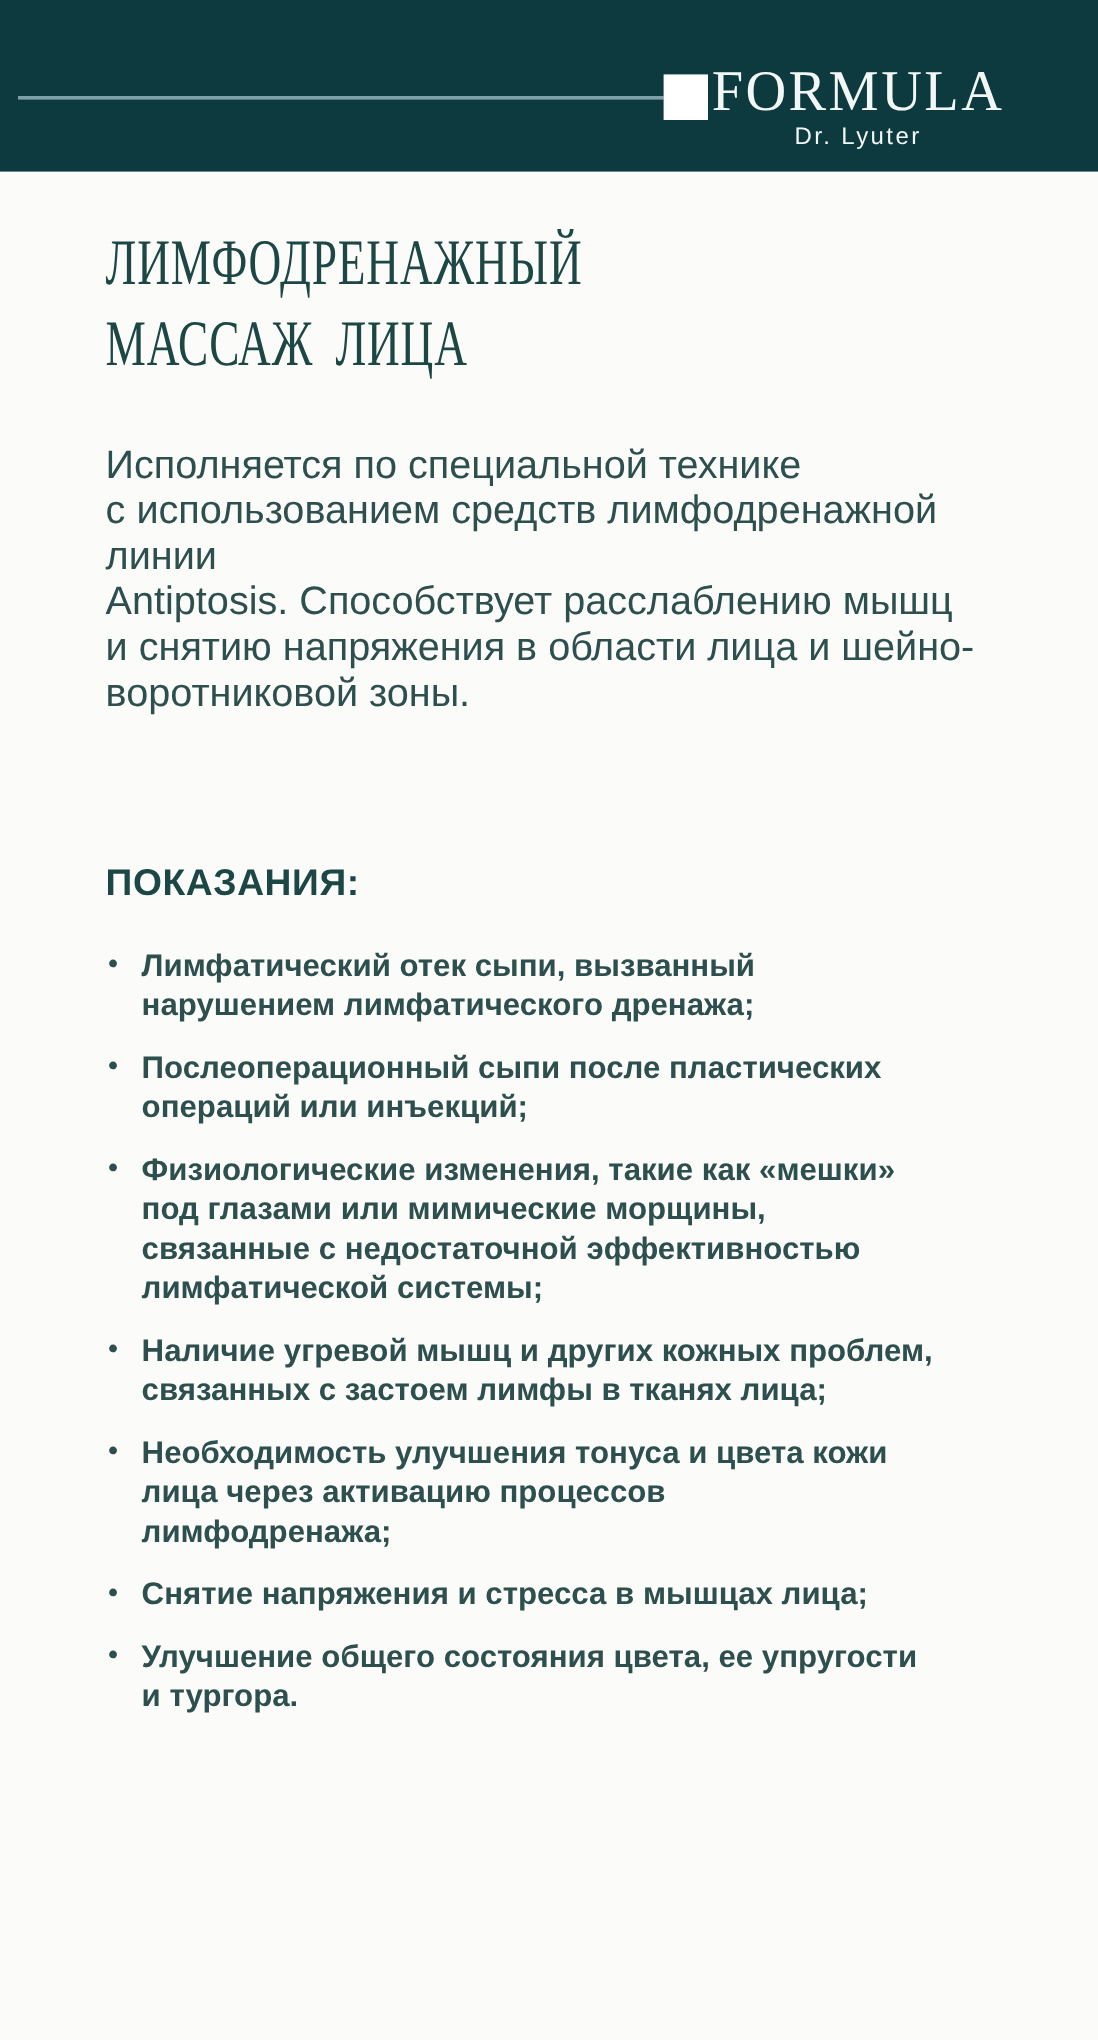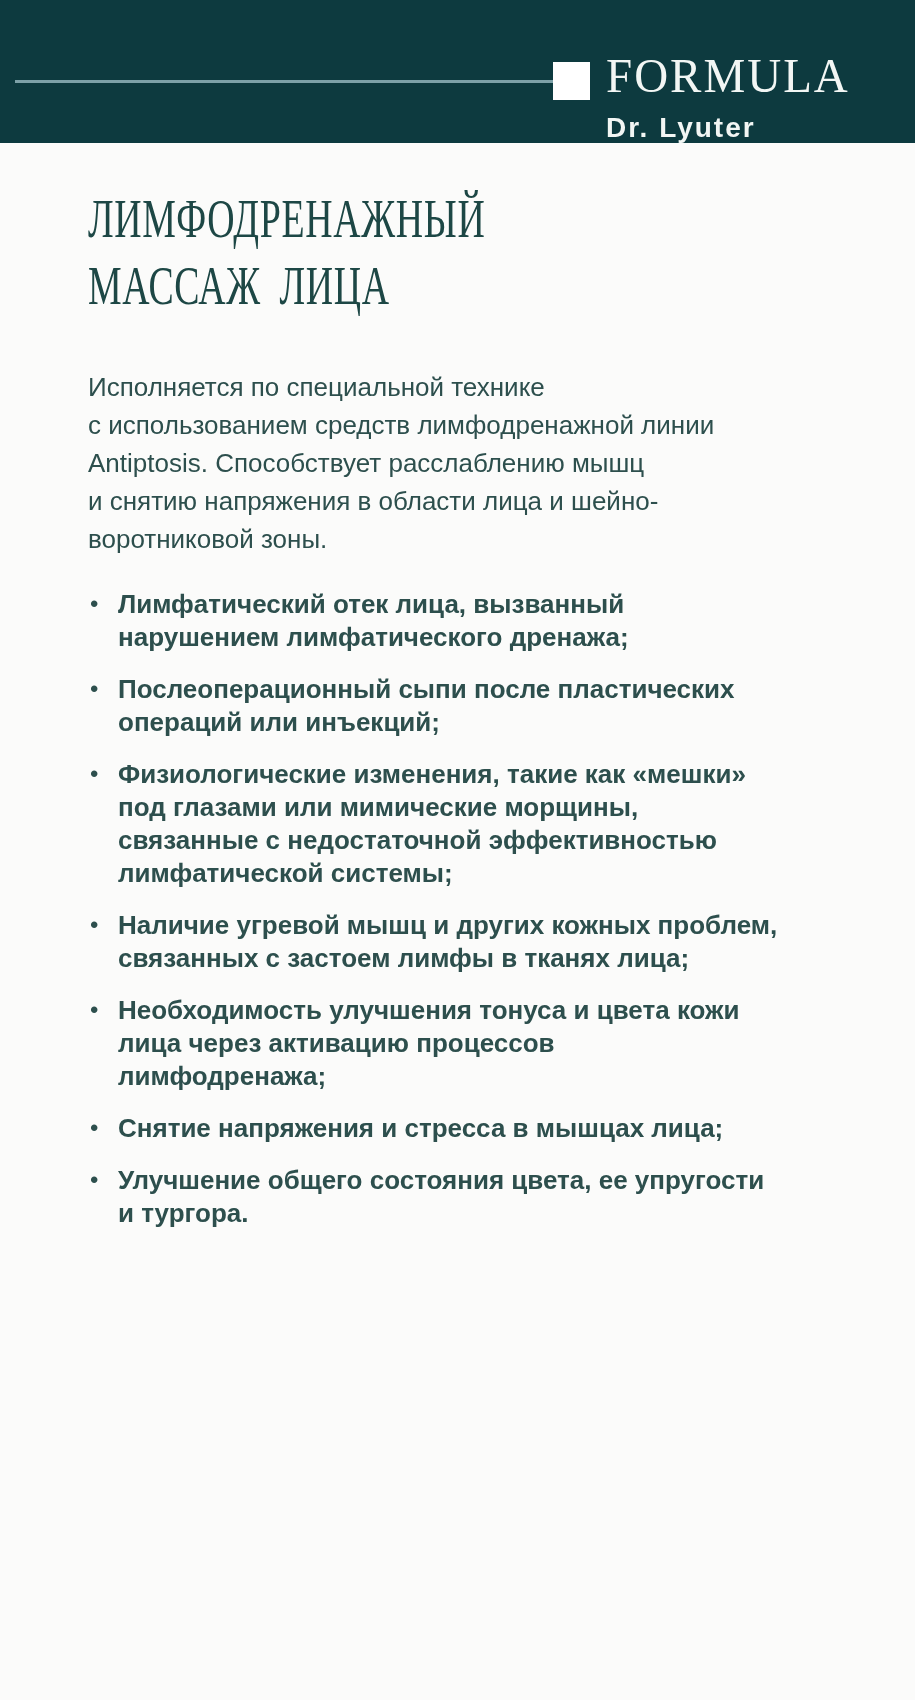--- a/index.html
+++ b/index.html
@@ -39,40 +39,39 @@
   .band-square{
     position:absolute;
     left:553px;
     top:62px;
     width:37px;
     height:38px;
     background:#ffffff;
   }
   .logo{
     position:absolute;
-    left:606px;
+    left:581px;
     top:52px;
     width:268px;
-    text-align:left;
+    text-align:center;
     color:var(--logo-text);
   }
   .logo-name{
     font-family:"Liberation Serif", serif;
     font-weight:400;
     font-size:47px;
     line-height:48px;
     letter-spacing:2px;
     transform:scaleY(1.02);
   }
   .logo-sub{
-    font-size:28px;
+    font-size:20px;
     line-height:24px;
     letter-spacing:2px;
-    margin-top:16px;
-    font-weight:bold;
+    margin-top:2px;
   }
 
   
   main{
     padding:0 45px 0 88px;
   }
   h1.page-title{
     margin-top:43px;
     font-family:"Liberation Serif", serif;
     font-weight:400;
@@ -80,21 +79,21 @@
     line-height:67px;
     letter-spacing:1px;
     word-spacing:12px;
     color:var(--title);
     white-space:pre-line;
     transform:scaleX(0.70);
     transform-origin:left top;
   }
   p.intro{
     margin-top:48px;
-    font-size:26px;
+    font-size:33px;
     line-height:38px;
     white-space:pre-line;
   }
   h2.indications-heading{
     margin-top:118px;
     font-size:31px;
     line-height:44px;
     font-weight:700;
     letter-spacing:0.5px;
     color:var(--title);
@@ -134,23 +133,24 @@
 <main>
   <h1 class="page-title">ЛИМФОДРЕНАЖНЫЙ
 МАССАЖ ЛИЦА</h1>
 
   <p class="intro">Исполняется по специальной технике
 с использованием средств лимфодренажной линии
 Antiptosis. Способствует расслаблению мышц
 и снятию напряжения в области лица и шейно-
 воротниковой зоны.</p>
 
+  <h2 class="indications-heading">ПОКАЗАНИЯ:</h2>
 
   <ul class="indications-list">
-    <li><span class="dot">•</span><span class="lead">Лимфатический отек лица,</span><span class="rest"> вызванный
+    <li><span class="dot">•</span><span class="lead">Лимфатический отек сыпи,</span><span class="rest"> вызванный
 нарушением лимфатического дренажа;</span></li>
     <li><span class="dot">•</span><span class="lead">Послеоперационный сыпи</span><span class="rest"> после пластических
 операций или инъекций;</span></li>
     <li><span class="dot">•</span><span class="lead">Физиологические изменения,</span><span class="rest"> такие как «мешки»
 под глазами или мимические морщины,
 связанные с недостаточной эффективностью
 лимфатической системы;</span></li>
     <li><span class="dot">•</span><span class="lead">Наличие угревой мышц</span><span class="rest"> и других кожных проблем,
 связанных с застоем лимфы в тканях лица;</span></li>
     <li><span class="dot">•</span><span class="lead">Необходимость улучшения тонуса и цвета</span><span class="rest"> кожи

